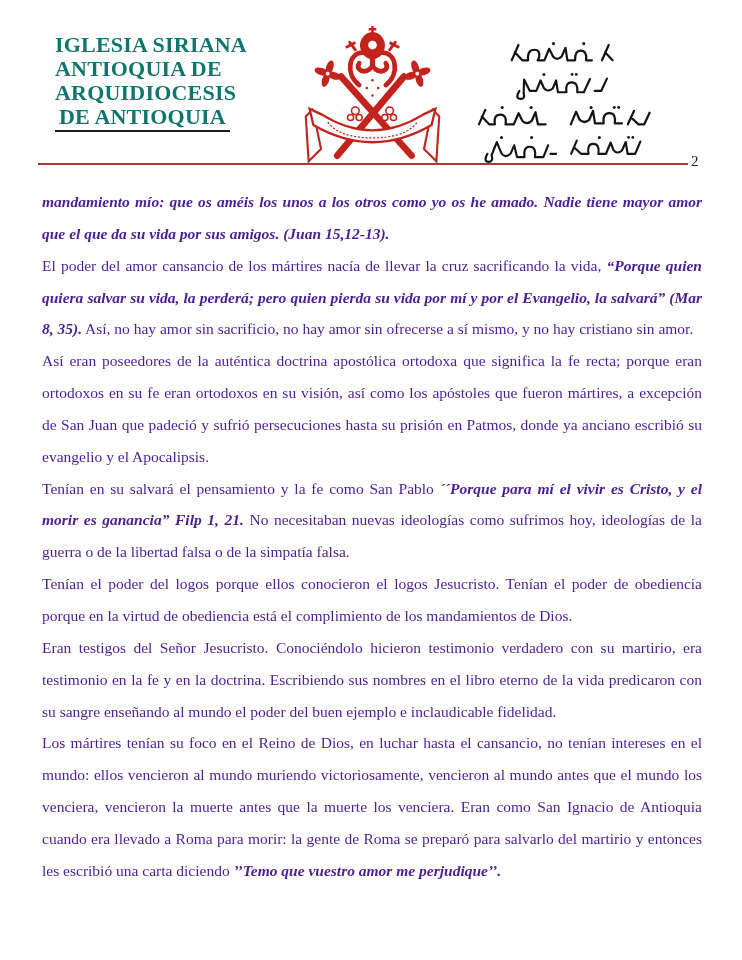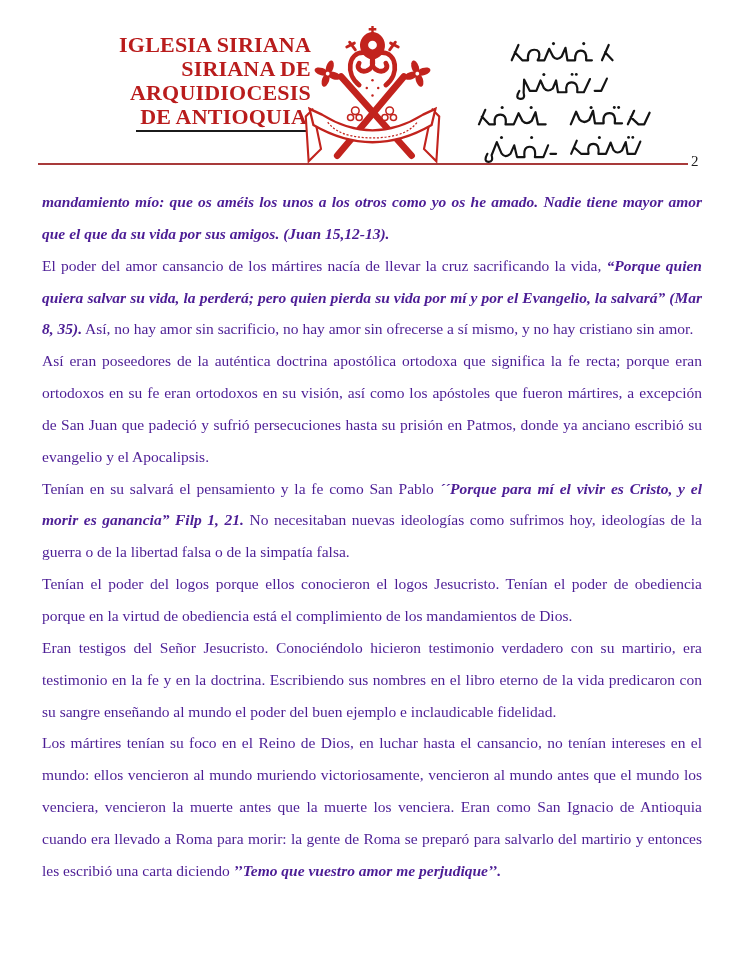--- a/index.html
+++ b/index.html
@@ -3,43 +3,43 @@
 <meta charset="utf-8">
 <style>
   html,body{margin:0;padding:0;background:#ffffff;}
   .page{
     position:relative;width:742px;height:960px;background:#fff;overflow:hidden;
     font-family:"Liberation Serif",serif;
   }
   
   .header-title{
     position:absolute;left:55px;top:33px;width:256px;
-    text-align:right;font-weight:700;font-size:22px;line-height:24px;
-    color:#b91c1c;letter-spacing:.2px;
+    text-align:left;font-weight:700;font-size:22px;line-height:24px;
+    color:#0f766e;letter-spacing:.2px;
   }
   .header-title .t-line{white-space:nowrap;}
   .header-title .underlined{display:inline-block;border-bottom:2.5px solid #1b1b1b;padding:0 4px 1px;}
   .logo{position:absolute;left:296px;top:25px;width:153px;height:143px;z-index:3;}
   .syriac{position:absolute;left:447px;top:40px;width:236px;z-index:2;}
   .syriac .sline{height:31.8px;display:flex;align-items:center;justify-content:center;}
   .rule{position:absolute;left:38px;top:163px;width:650px;height:2px;background:#a83a3a;z-index:1;}
   .pageno{position:absolute;left:691px;top:153px;font-size:15px;color:#1d1d1d;z-index:2;}
   
   .docbody{position:absolute;left:42px;top:186px;width:660px;color:#4c1d95;}
   .docbody p{margin:0;text-align:justify;font-size:15.5px;line-height:31.85px;}
   .bi{font-weight:700;font-style:italic;}
 </style>
 </head>
 <body>
 
 <div class="page">
 
   <div class="header-title">
     <div class="t-line">IGLESIA SIRIANA</div>
-    <div class="t-line">SIRIANA DE</div>
+    <div class="t-line">ANTIOQUIA DE</div>
     <div class="t-line">ARQUIDIOCESIS</div>
     <div class="t-line"><span class="underlined">DE ANTIOQUIA</span></div>
   </div>
 
   <div class="logo">
     <svg viewBox="0 0 160 150" width="153" height="143">
       <g fill="none" stroke="#c2231d" stroke-linecap="round" stroke-linejoin="round">
 
         <path d="M47 54 L121 137" stroke-width="7"></path>
         <path d="M113 54 L43 137" stroke-width="7"></path>

